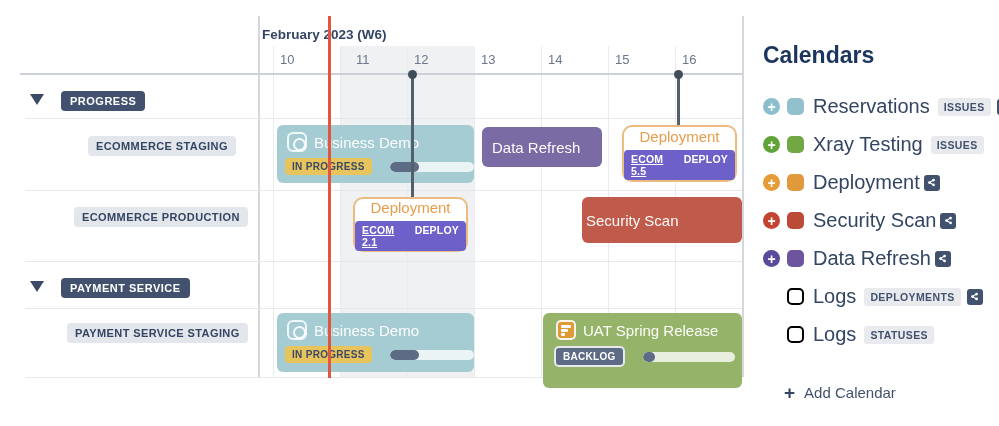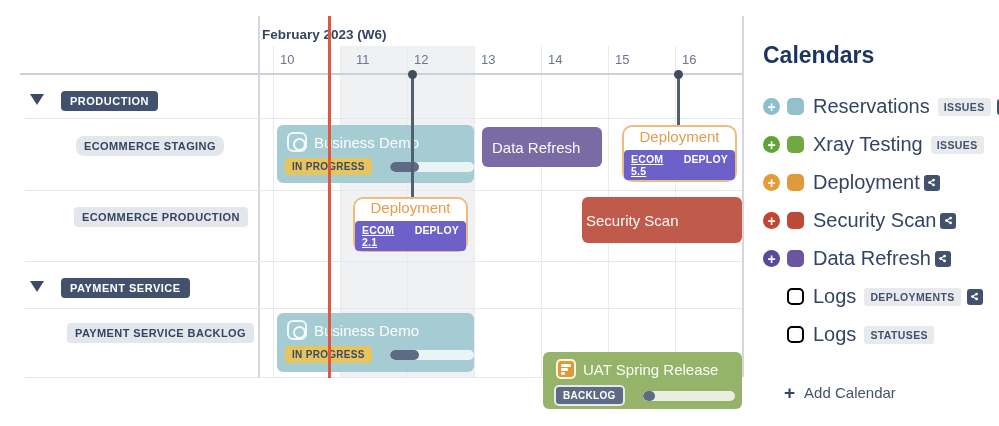--- a/index.html
+++ b/index.html
@@ -129,26 +129,26 @@
 
   <div class="hline strong" style="left:20px; top:73px; width:722px;"></div>
   <div class="hline" style="left:25px; top:118px; width:717px;"></div>
   <div class="hline" style="left:25px; top:190px; width:717px;"></div>
   <div class="hline" style="left:25px; top:261px; width:717px;"></div>
   <div class="hline" style="left:25px; top:308px; width:717px;"></div>
   <div class="hline" style="left:25px; top:377px; width:717px;"></div>
 
 
   <div class="tri" style="left:30px; top:94px;"></div>
-  <div class="badge-dark" style="left:61px; top:91px;">PRODUCTION</div>
-  <div class="badge-gray" style="left:76px; top:136px;border-radius:8px;">ECOMMERCE STAGING</div>
+  <div class="badge-dark" style="left:61px; top:91px;">PROGRESS</div>
+  <div class="badge-gray" style="left:88px; top:136px;">ECOMMERCE STAGING</div>
   <div class="badge-gray" style="left:74px; top:207px;">ECOMMERCE PRODUCTION</div>
   <div class="tri" style="left:30px; top:281px;"></div>
   <div class="badge-dark" style="left:61px; top:278px;">PAYMENT SERVICE</div>
-  <div class="badge-gray" style="left:67px; top:323px;">PAYMENT SERVICE BACKLOG</div>
+  <div class="badge-gray" style="left:67px; top:323px;">PAYMENT SERVICE STAGING</div>
 
   <div class="month-label">February 2023 (W6)</div>
   <div class="day-num" style="left:280px;">10</div>
   <div class="day-num" style="left:356px;">11</div>
   <div class="day-num" style="left:414px;">12</div>
   <div class="day-num" style="left:481px;">13</div>
   <div class="day-num" style="left:548px;">14</div>
   <div class="day-num" style="left:615px;">15</div>
   <div class="day-num" style="left:682px;">16</div>
 
@@ -200,21 +200,21 @@
       <div class="ev-title">Business Demo</div>
     </div>
     <div class="ev-foot">
       <span class="st-badge st-yellow">IN PROGRESS</span>
       <div class="prog-track" style="width:100px;">
         <div class="prog-fill" style="width: 35%;"></div>
       </div>
     </div>
   </div>
 
-  <div class="event ev-green" style="left:543px; top:313px; width:199px; height:57px;margin-top:39px;">
+  <div class="event ev-green" style="left:543px; top:313px; width:199px; height:75px;">
     <div class="ev-head" style="padding-left:13px;">
       <div class="uat-icon">
           <b></b>
           <b></b>
           <b></b>
         </div>
       <div class="ev-title">UAT Spring Release</div>
     </div>
     <div class="ev-foot" style="padding-left:11px;">
       <span class="st-badge st-slate">BACKLOG</span>

